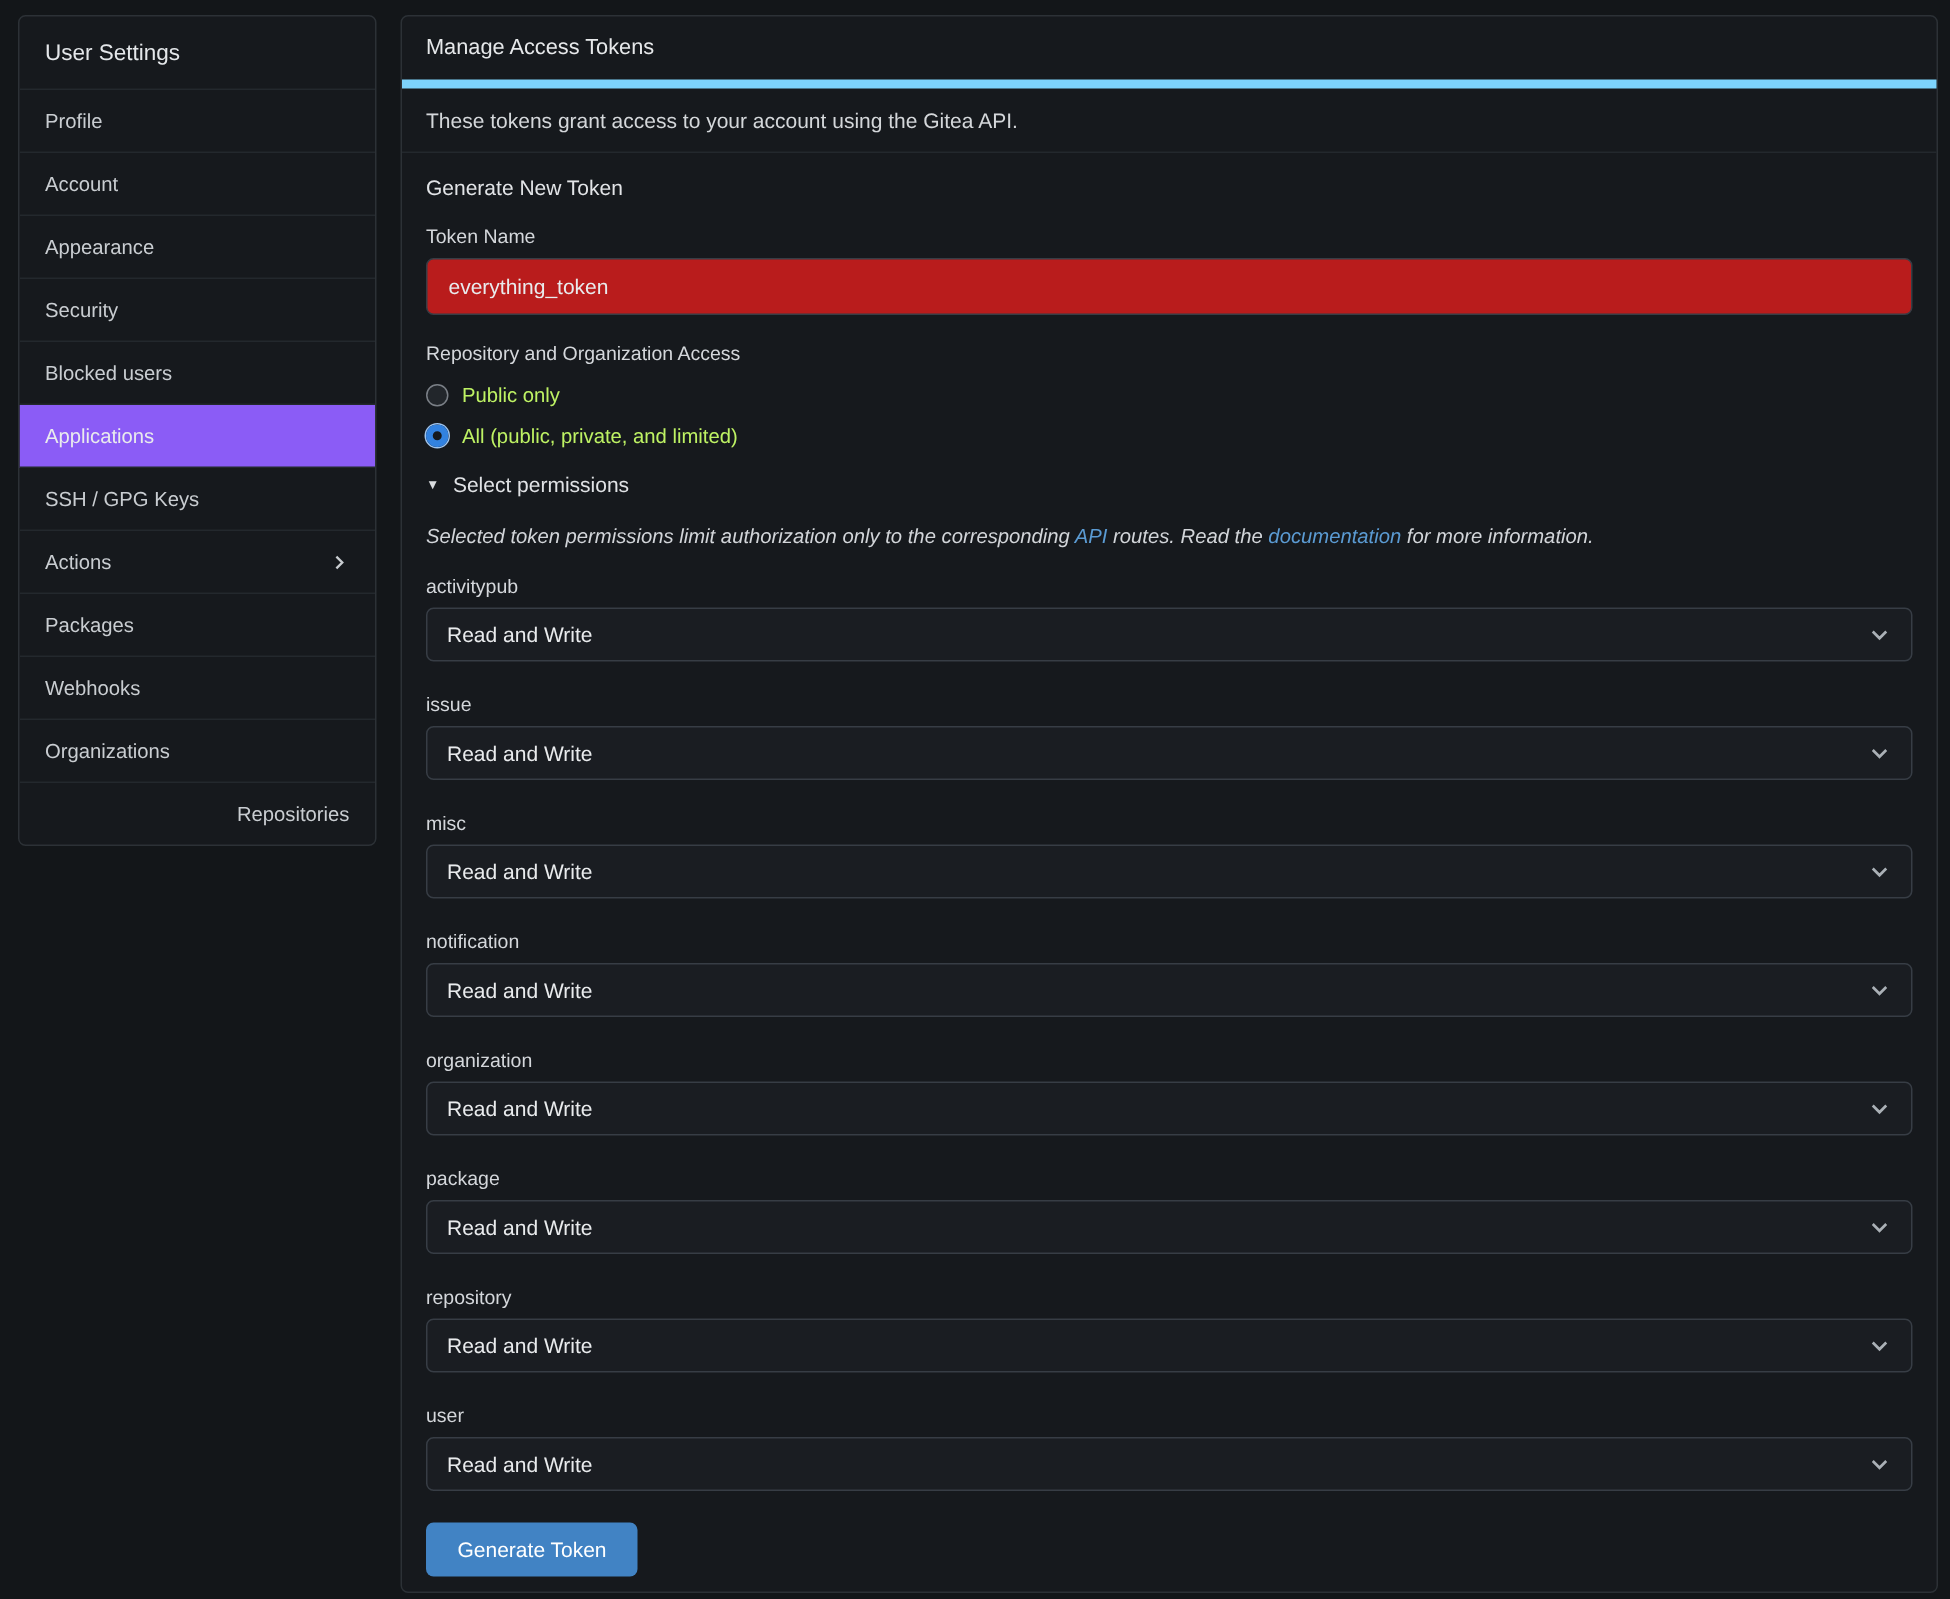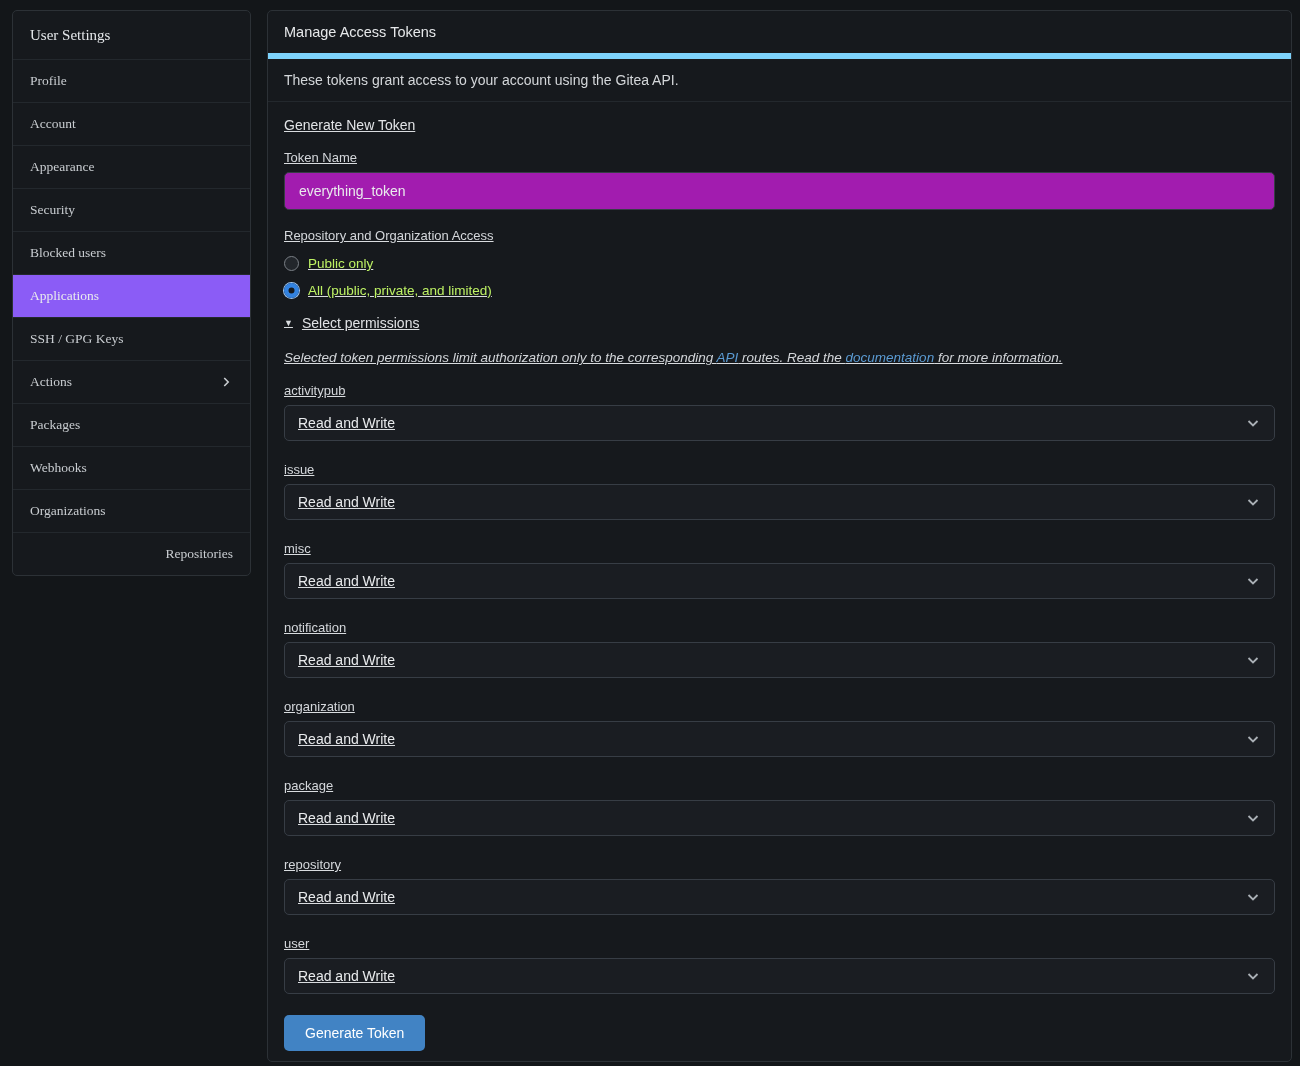--- a/index.html
+++ b/index.html
@@ -18,21 +18,20 @@
 
   
   .sidebar {
     position: absolute;
     left: 12px; top: 10px;
     width: 239px;
     background: #16191d;
     border: 1px solid #2c3136;
     border-radius: 5px;
     overflow: hidden;
-    font-family: Liberation Serif, serif;
   }
   .sidebar-header {
     padding: 16px 17px 15px 17px;
     font-size: 15px;
     font-weight: 500;
     color: #e4e7ea;
     border-bottom: 1px solid #23282d;
   }
   .sidebar-item {
     display: flex;
@@ -73,42 +72,41 @@
     border-bottom: 6px solid #7dd3fc;
   }
   .main-desc {
     padding: 13px 16px;
     font-size: 14px;
     color: #d4d7da;
     border-bottom: 1px solid #23282d;
   }
   .main-body {
     padding: 15px 16px 10px 16px;
-    text-decoration: underline;
   }
 
   .section-heading {
     font-size: 14px;
     font-weight: 500;
     color: #e2e4e7;
     margin-bottom: 17px;
     line-height: 16px;
   }
   .field-label {
     display: block;
     font-size: 13px;
     font-weight: 500;
     color: #d4d7db;
     margin-bottom: 6px;
     line-height: 16px;
   }
   .text-input {
     width: 100%;
     height: 38px;
-    background: #a21caf;
+    background: #b91c1c;
     border: 1px solid #373d45;
     border-radius: 5px;
     padding: 0 14px;
     font-size: 14px;
     font-family: "Liberation Sans", "DejaVu Sans", sans-serif;
     color: #e9ebed;
     margin-bottom: 18px;
     outline: none;
   }
   .access-label { margin-bottom: 6px; }

